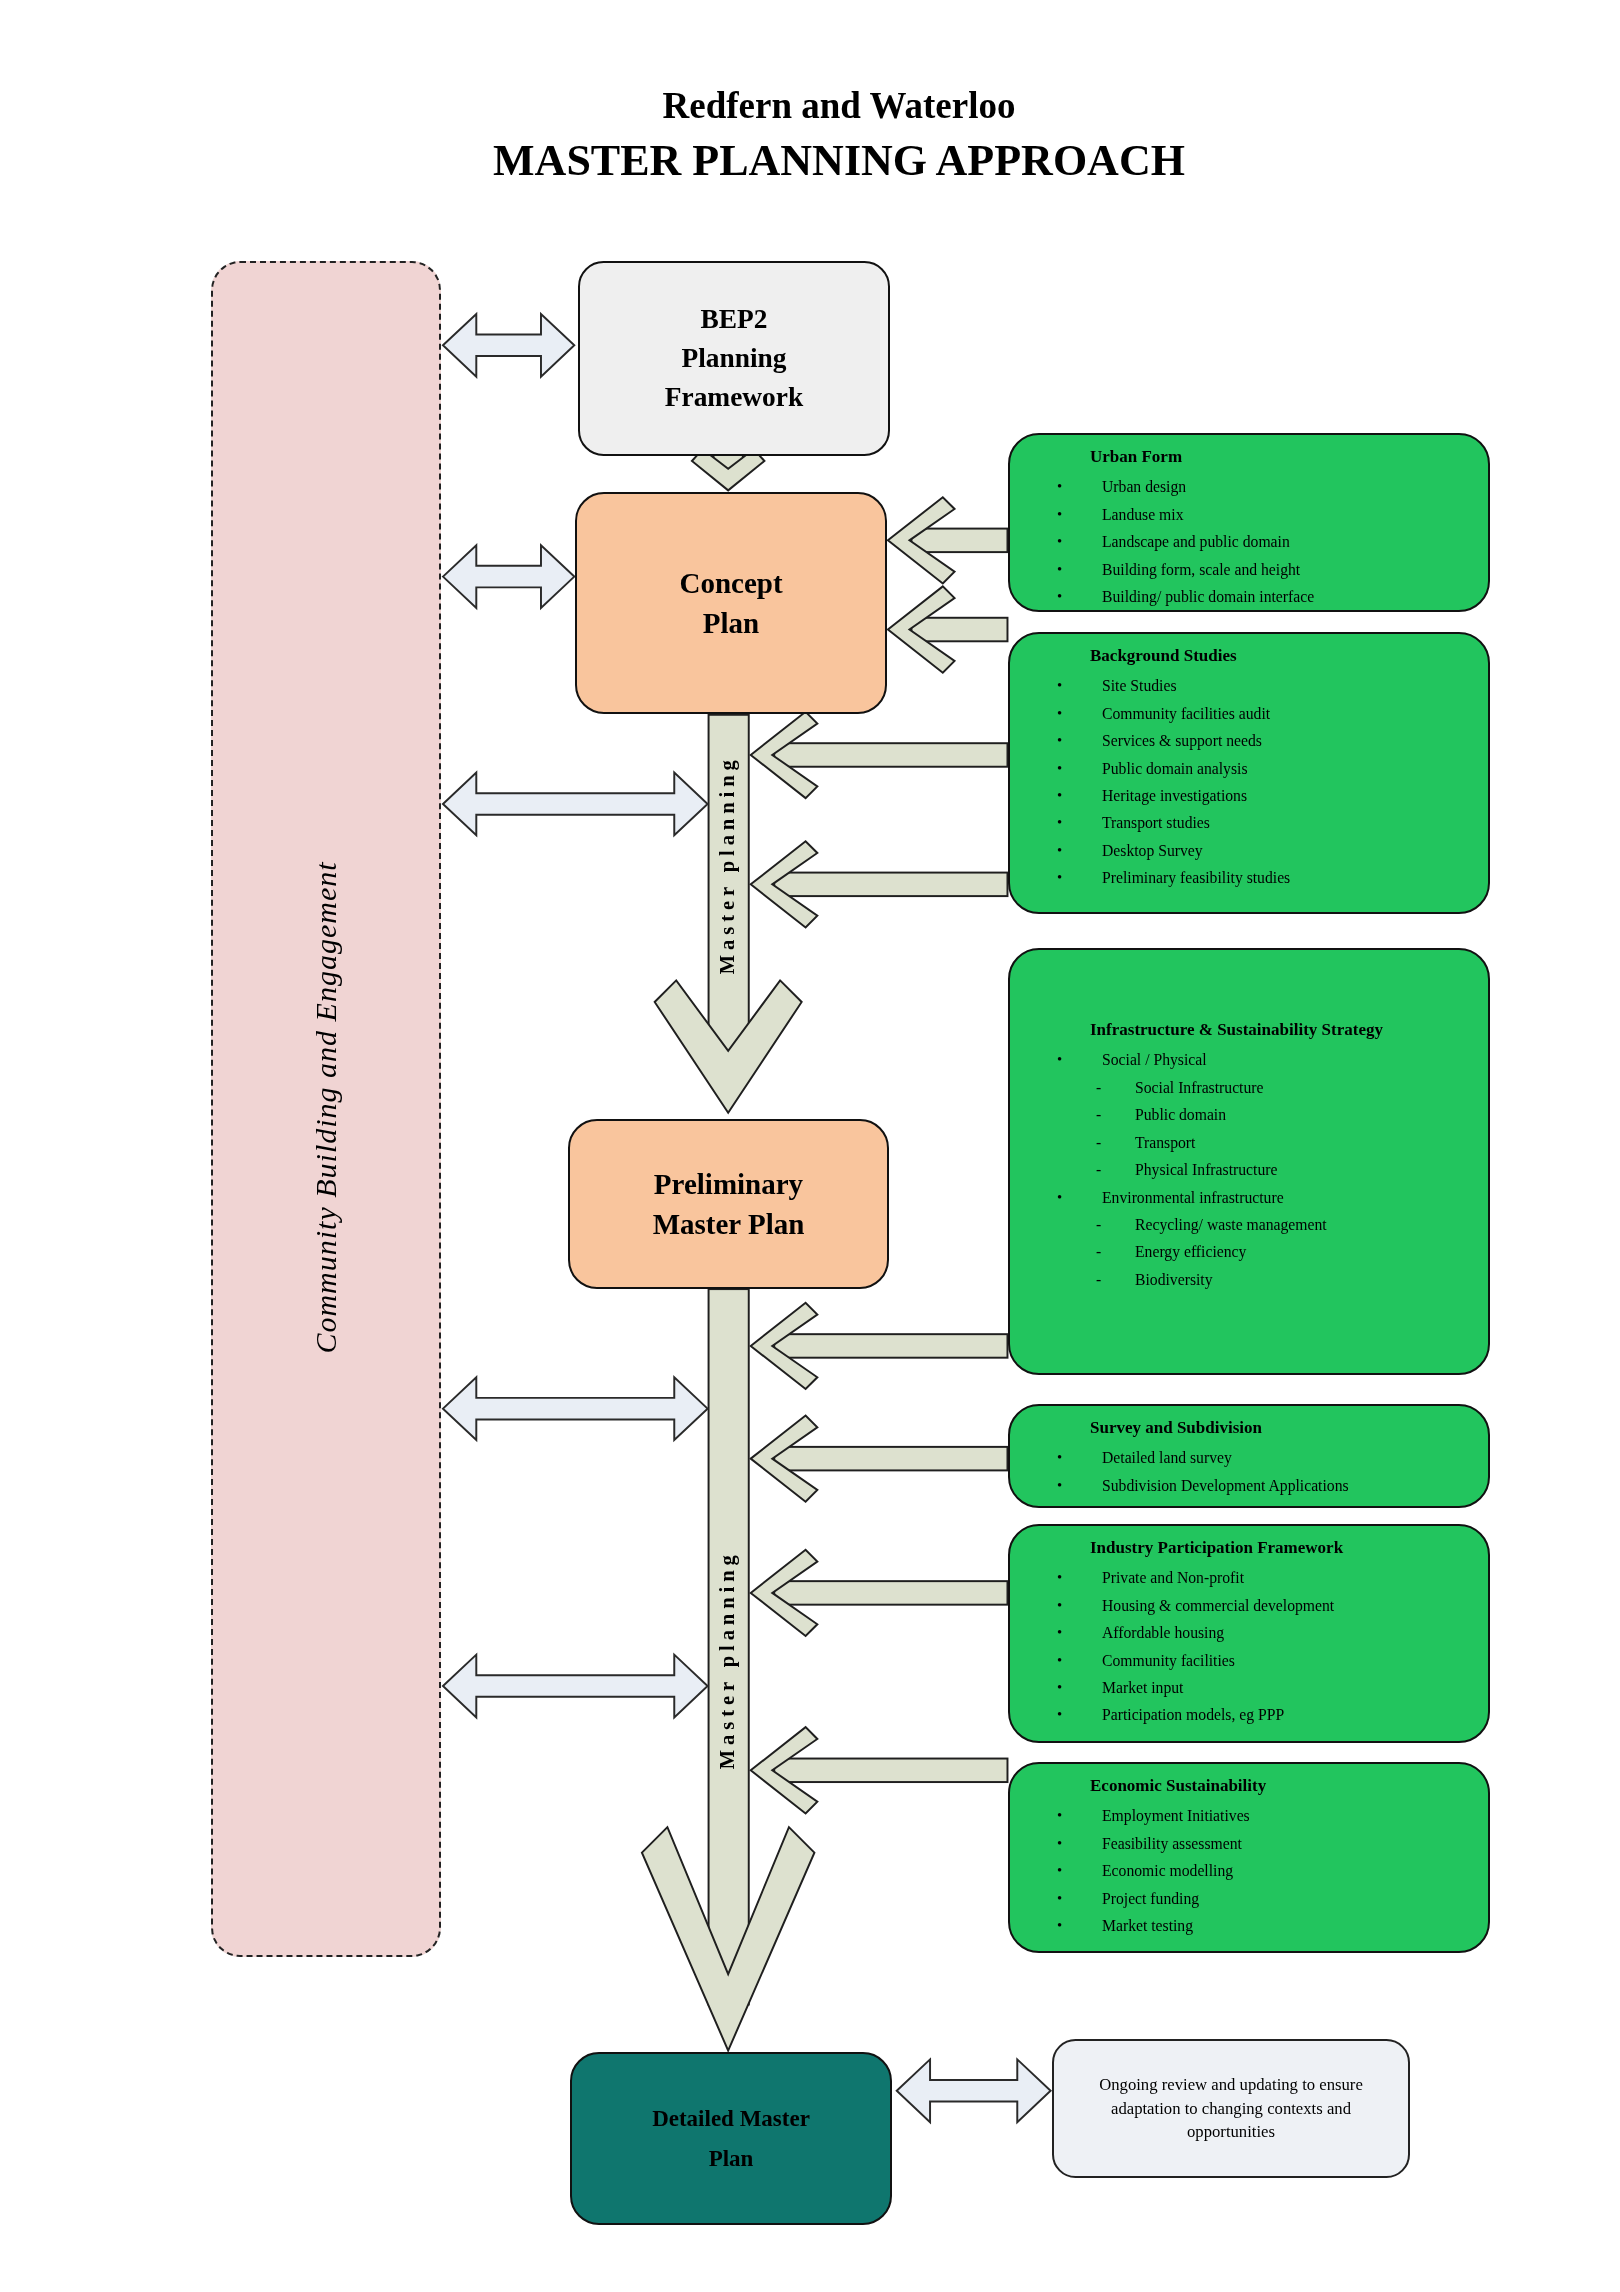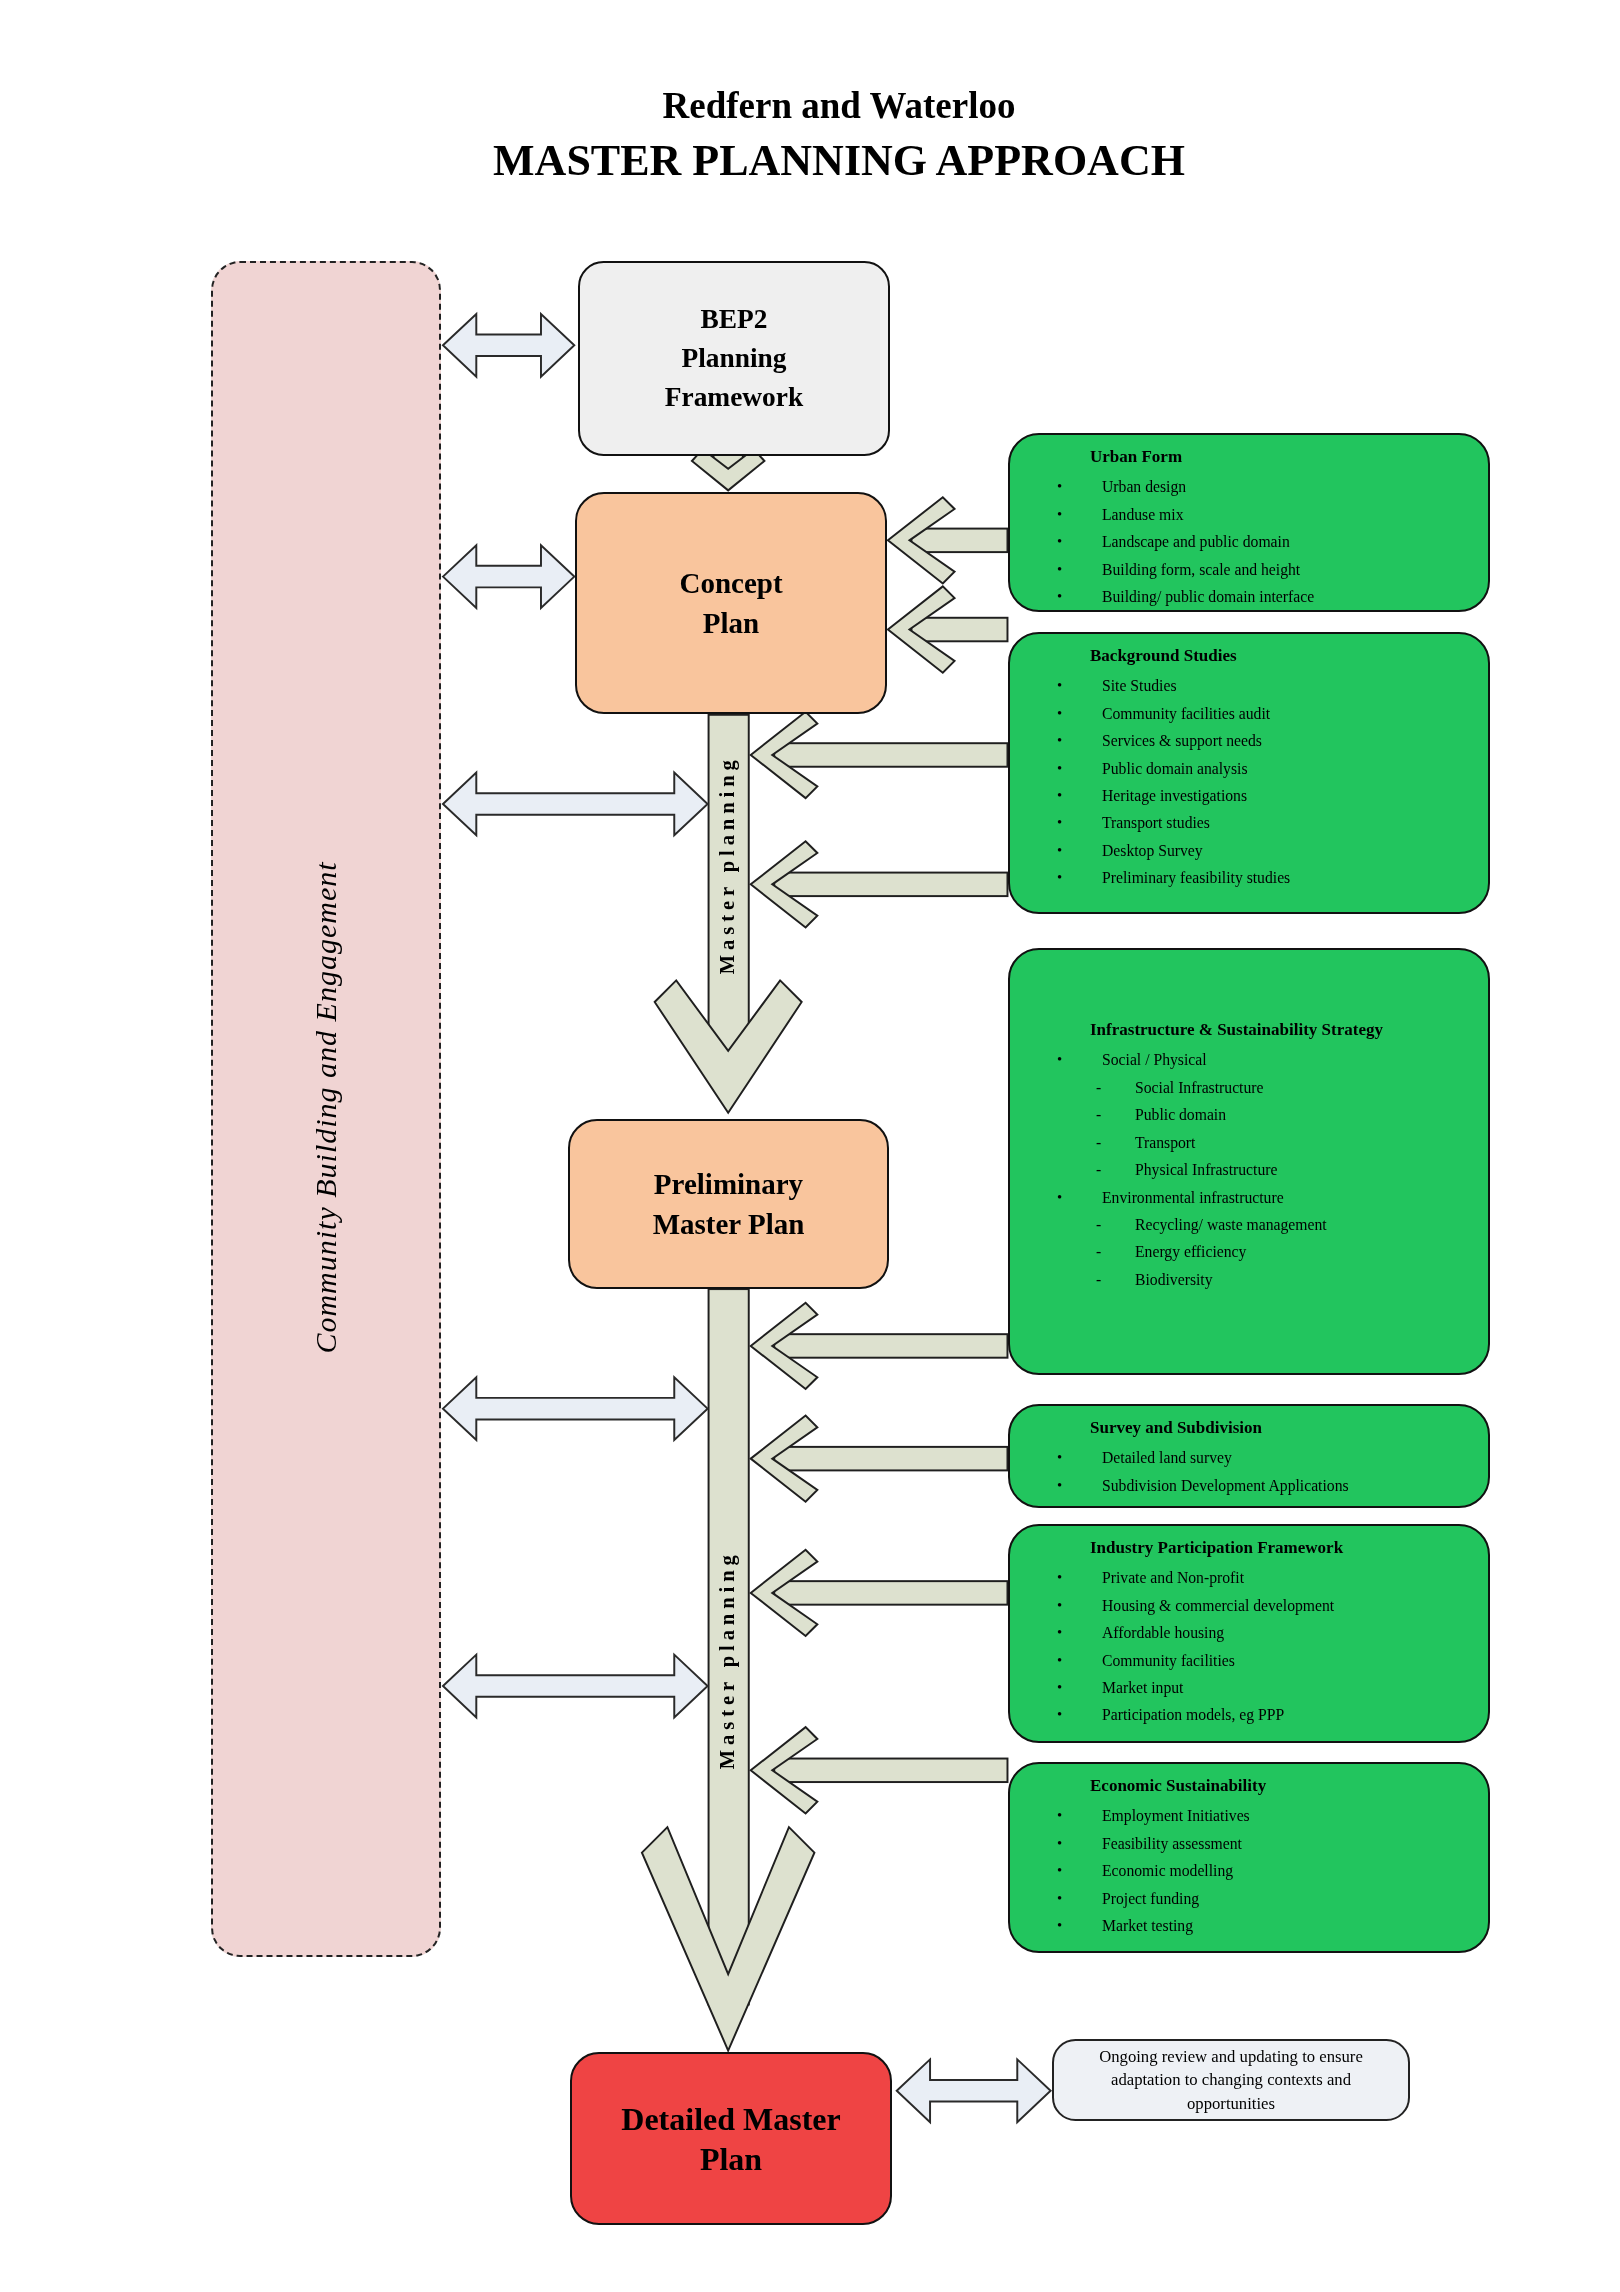--- a/index.html
+++ b/index.html
@@ -34,21 +34,21 @@
     text-align:right; border:2.5px solid #111;
   }
   .flow-box .ln { display:block; }
   #box-bep2 { left:578px; top:261px; width:312px; height:195px;
     background:#efefef; border-radius:25.5px; font-size:27.4px; font-weight:bold; line-height:39px; }
   #box-concept { left:575px; top:492px; width:312px; height:222px;
     background:#f9c59d; border-radius:29px; font-size:29px; font-weight:bold; line-height:40px; }
   #box-preliminary { left:568px; top:1119px; width:321px; height:170px;
     background:#f9c59d; border-radius:29px; font-size:29px; font-weight:bold; line-height:40px; }
   #box-detailed { left:570px; top:2052px; width:322px; height:173px;
-    background:#ef4444; border-radius:29px; font-size:32px; font-weight:bold; line-height:40px; }
+    background:#0f766e; border-radius:29px; font-size:23px; font-weight:bold; line-height:40px; }
 
   
   .mp-label { position:absolute; z-index:3; transform:rotate(-90deg); transform-origin:center;
     font-size:20.6px; font-weight:bold; letter-spacing:4.9px; text-align:center; height:25.5px; line-height:25.5px; }
   #mp-label-1 { left:581px; top:852px;  width:294px; }
   #mp-label-2 { left:532px; top:1647px; width:392px; }
 
   
   .side-box {
     left:1008px; width:482px; background:#22c55e; border:2px solid #111;
@@ -65,21 +65,21 @@
 
   .li { display:flex; line-height:27.4px; font-size:15.7px; }
   .li.l1 { padding-left:47px; }
   .li.l1 .mk { width:45px; font-size:14.7px; }
   .li.l2 { padding-left:86px; }
   .li.l2 .mk { width:39px; }
   .li .txt { white-space:nowrap; }
 
   
   #review-box {
-    left:1052px; top:2039px; width:358px; height:82px;
+    left:1052px; top:2039px; width:358px; height:139px;
     background:#eef1f5; border:2px solid #222; border-radius:23.5px;
     display:flex; align-items:center; justify-content:center; text-align:center;
   }
   #review-box .txt { font-size:16.7px; line-height:23.5px; width:323px; }
 </style>
 </head>
 <body>
 
 <div id="page">
 

